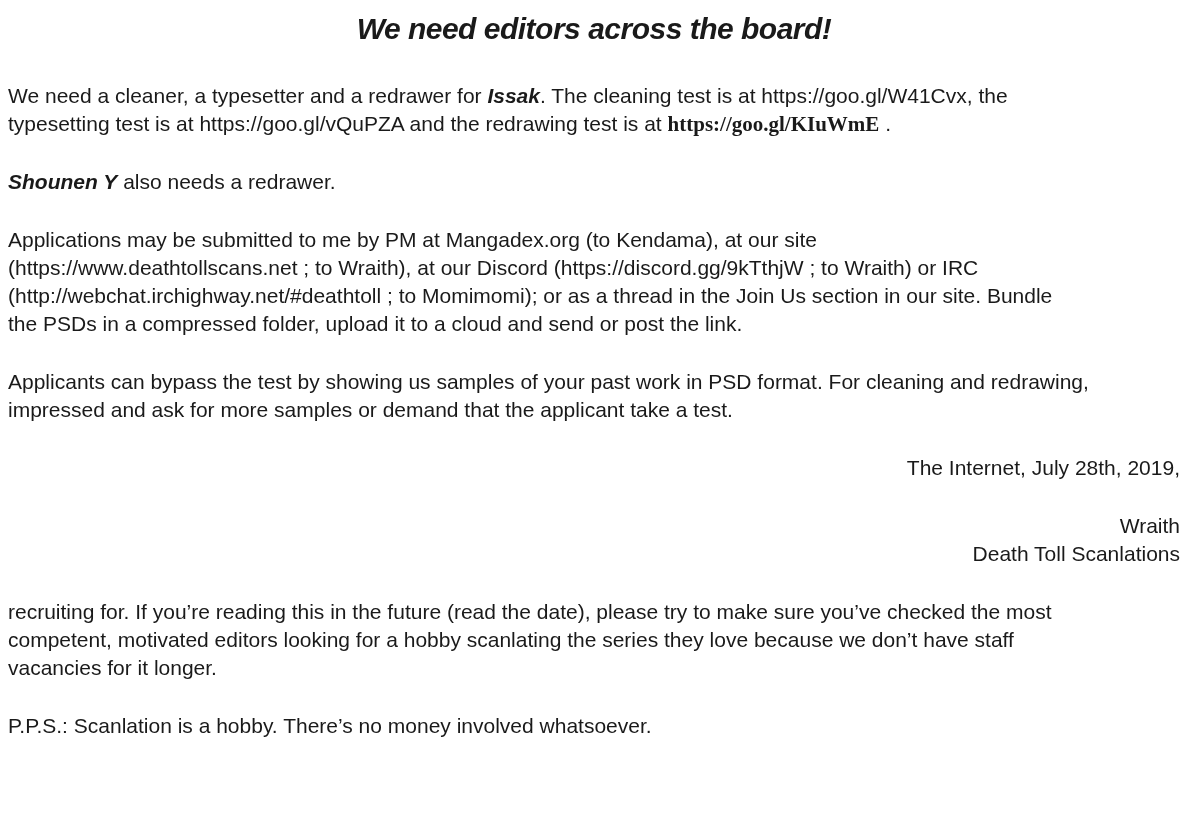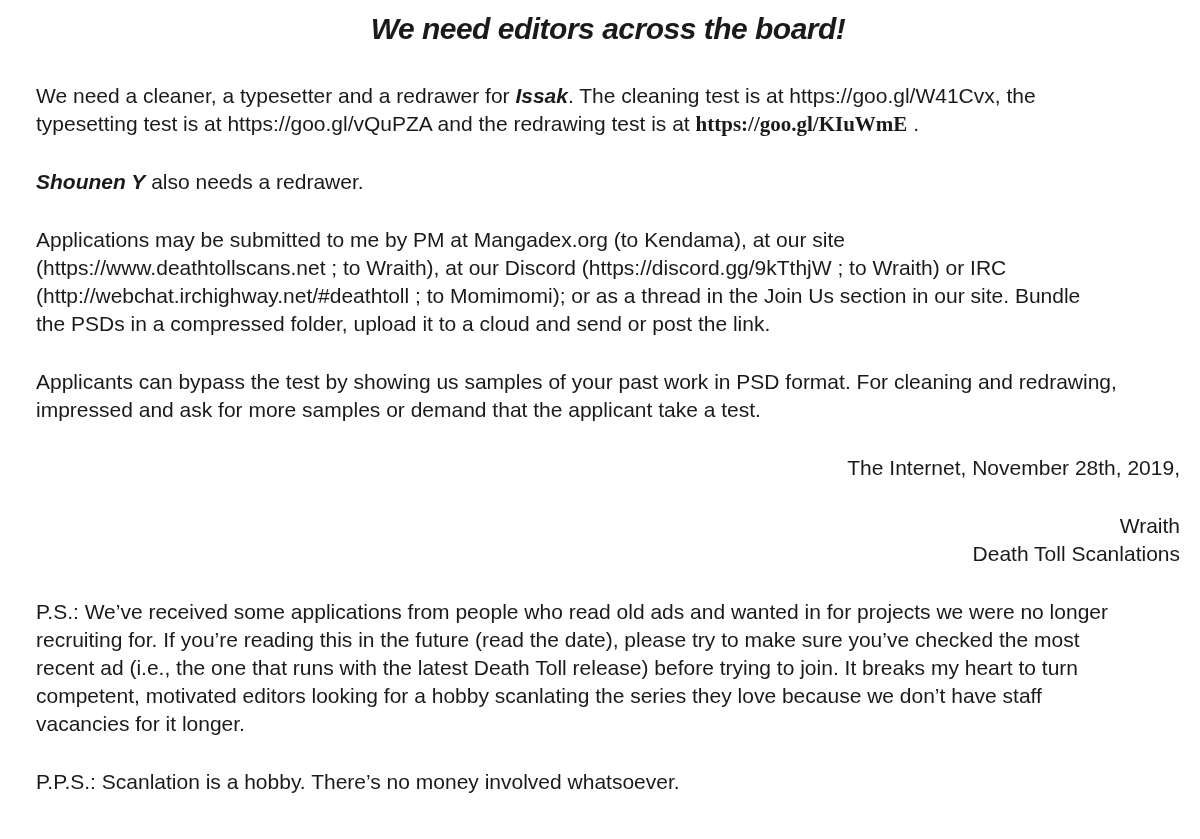--- a/index.html
+++ b/index.html
@@ -1,21 +1,21 @@
 <!DOCTYPE html>
 <html><head>
 <meta charset="utf-8">
 <style>
   html, body { margin: 0; padding: 0; background: #ffffff; }
   .page {
     position: relative;
     width: 1200px;
     height: 839px;
     box-sizing: border-box;
-    padding: 12px 20px 0 36px;
+    padding: 12px 20px 0 8px;
     background: #ffffff;
     color: #1a1a1a;
     font-family: "Liberation Sans", sans-serif;
     overflow: hidden;
   }
   .title {
     font-size: 30px;
     line-height: 34px;
     font-weight: 700;
     font-style: italic;
@@ -51,32 +51,30 @@
       <div class="line">(http://webchat.irchighway.net/#deathtoll ; to Momimomi); or as a thread in the Join Us section in our site. Bundle</div>
       <div class="line">the PSDs in a compressed folder, upload it to a cloud and send or post the link.</div>
     </div>
 
   <div class="para">
       <div class="line">Applicants can bypass the test by showing us samples of your past work in PSD format. For cleaning and redrawing,</div>
       <div class="line">impressed and ask for more samples or demand that the applicant take a test.</div>
     </div>
 
   <div class="para right">
-      <div class="line">The Internet, November 28th, 2019,</div>
+      <div class="line">The Internet, July 28th, 2019,</div>
     </div>
 
   <div class="para right">
       <div class="line">Wraith</div>
       <div class="line">Death Toll Scanlations</div>
     </div>
 
   <div class="para">
-      <div class="line">P.S.: We’ve received some applications from people who read old ads and wanted in for projects we were no longer</div>
       <div class="line">recruiting for. If you’re reading this in the future (read the date), please try to make sure you’ve checked the most</div>
-      <div class="line">recent ad (i.e., the one that runs with the latest Death Toll release) before trying to join. It breaks my heart to turn</div>
       <div class="line">competent, motivated editors looking for a hobby scanlating the series they love because we don’t have staff</div>
       <div class="line">vacancies for it longer.</div>
     </div>
 
   <div class="para">
       <div class="line">P.P.S.: Scanlation is a hobby. There’s no money involved whatsoever.</div>
     </div>
 
 </div>
 

